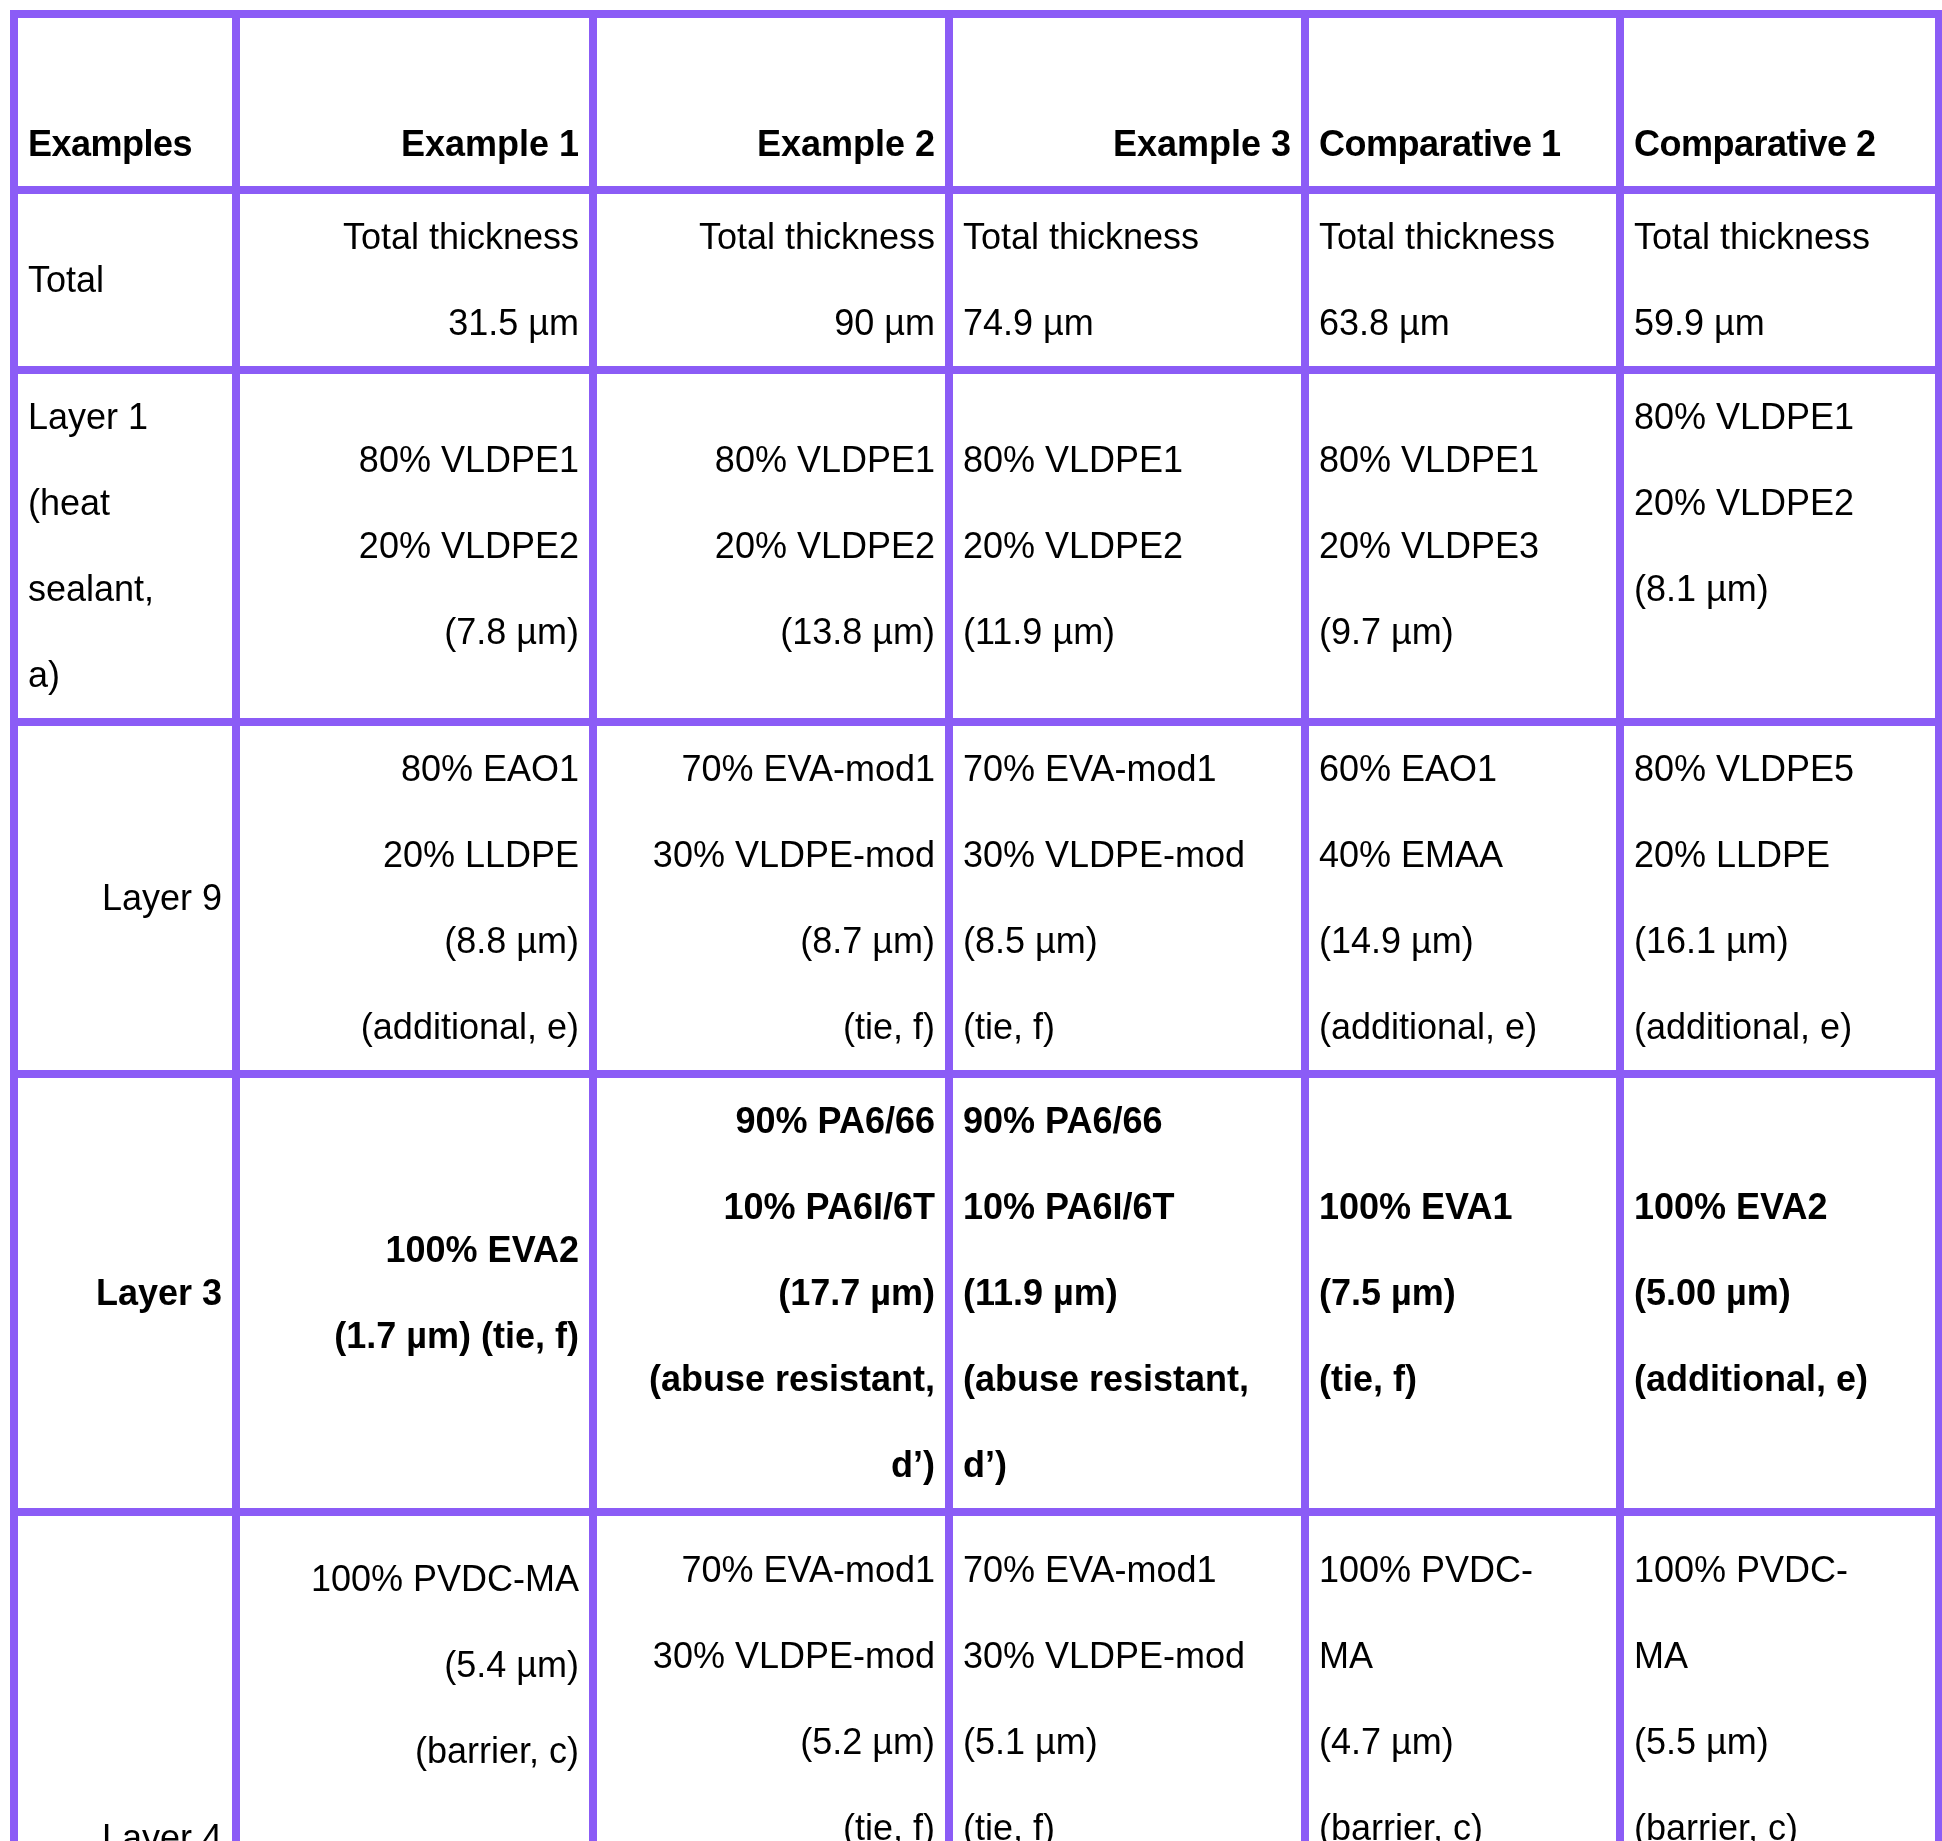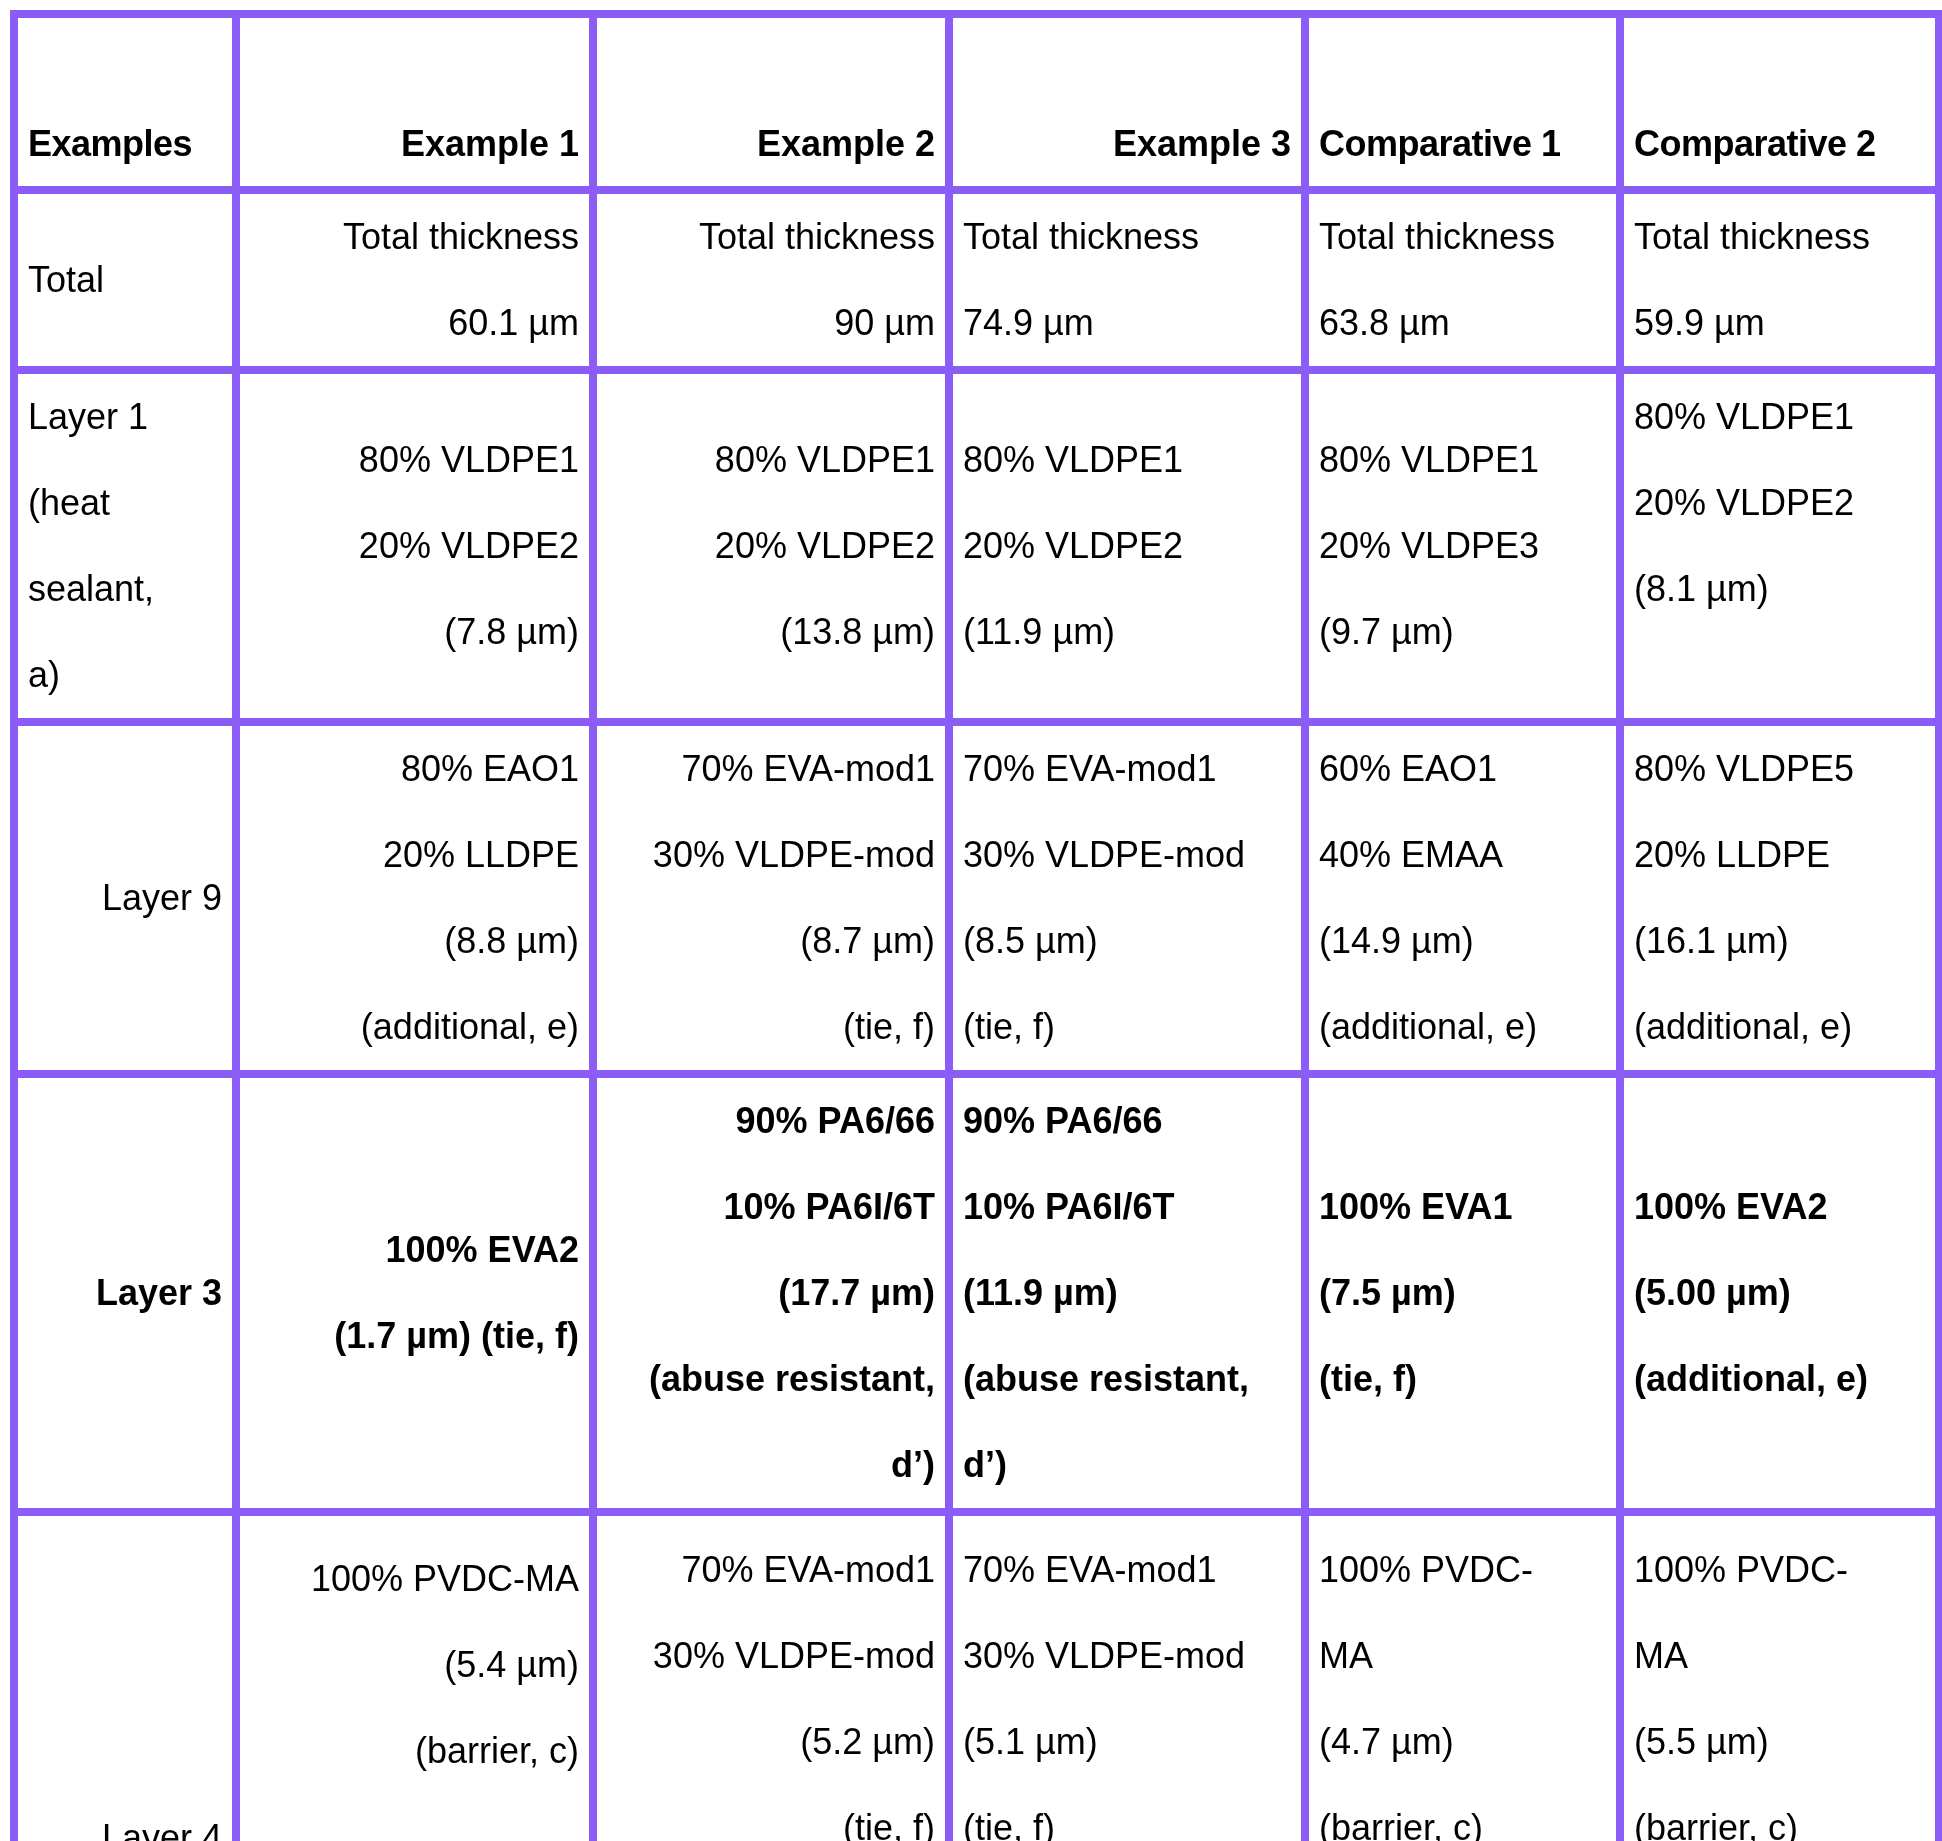--- a/index.html
+++ b/index.html
@@ -55,21 +55,21 @@
     </tr>
   </thead>
   <tbody>
 
     <tr class="r-total">
       <td class="l">
           <span class="line">Total</span>
         </td>
       <td class="c">
         <span class="line">Total thickness</span>
-        <span class="line">60.1 µm</span>
+        <span class="line">31.5 µm</span>
       </td>
       <td class="c">
         <span class="line">Total thickness</span>
         <span class="line">90 µm</span>
       </td>
       <td class="l">
         <span class="line">Total thickness</span>
         <span class="line">74.9 µm</span>
       </td>
       <td class="l">

